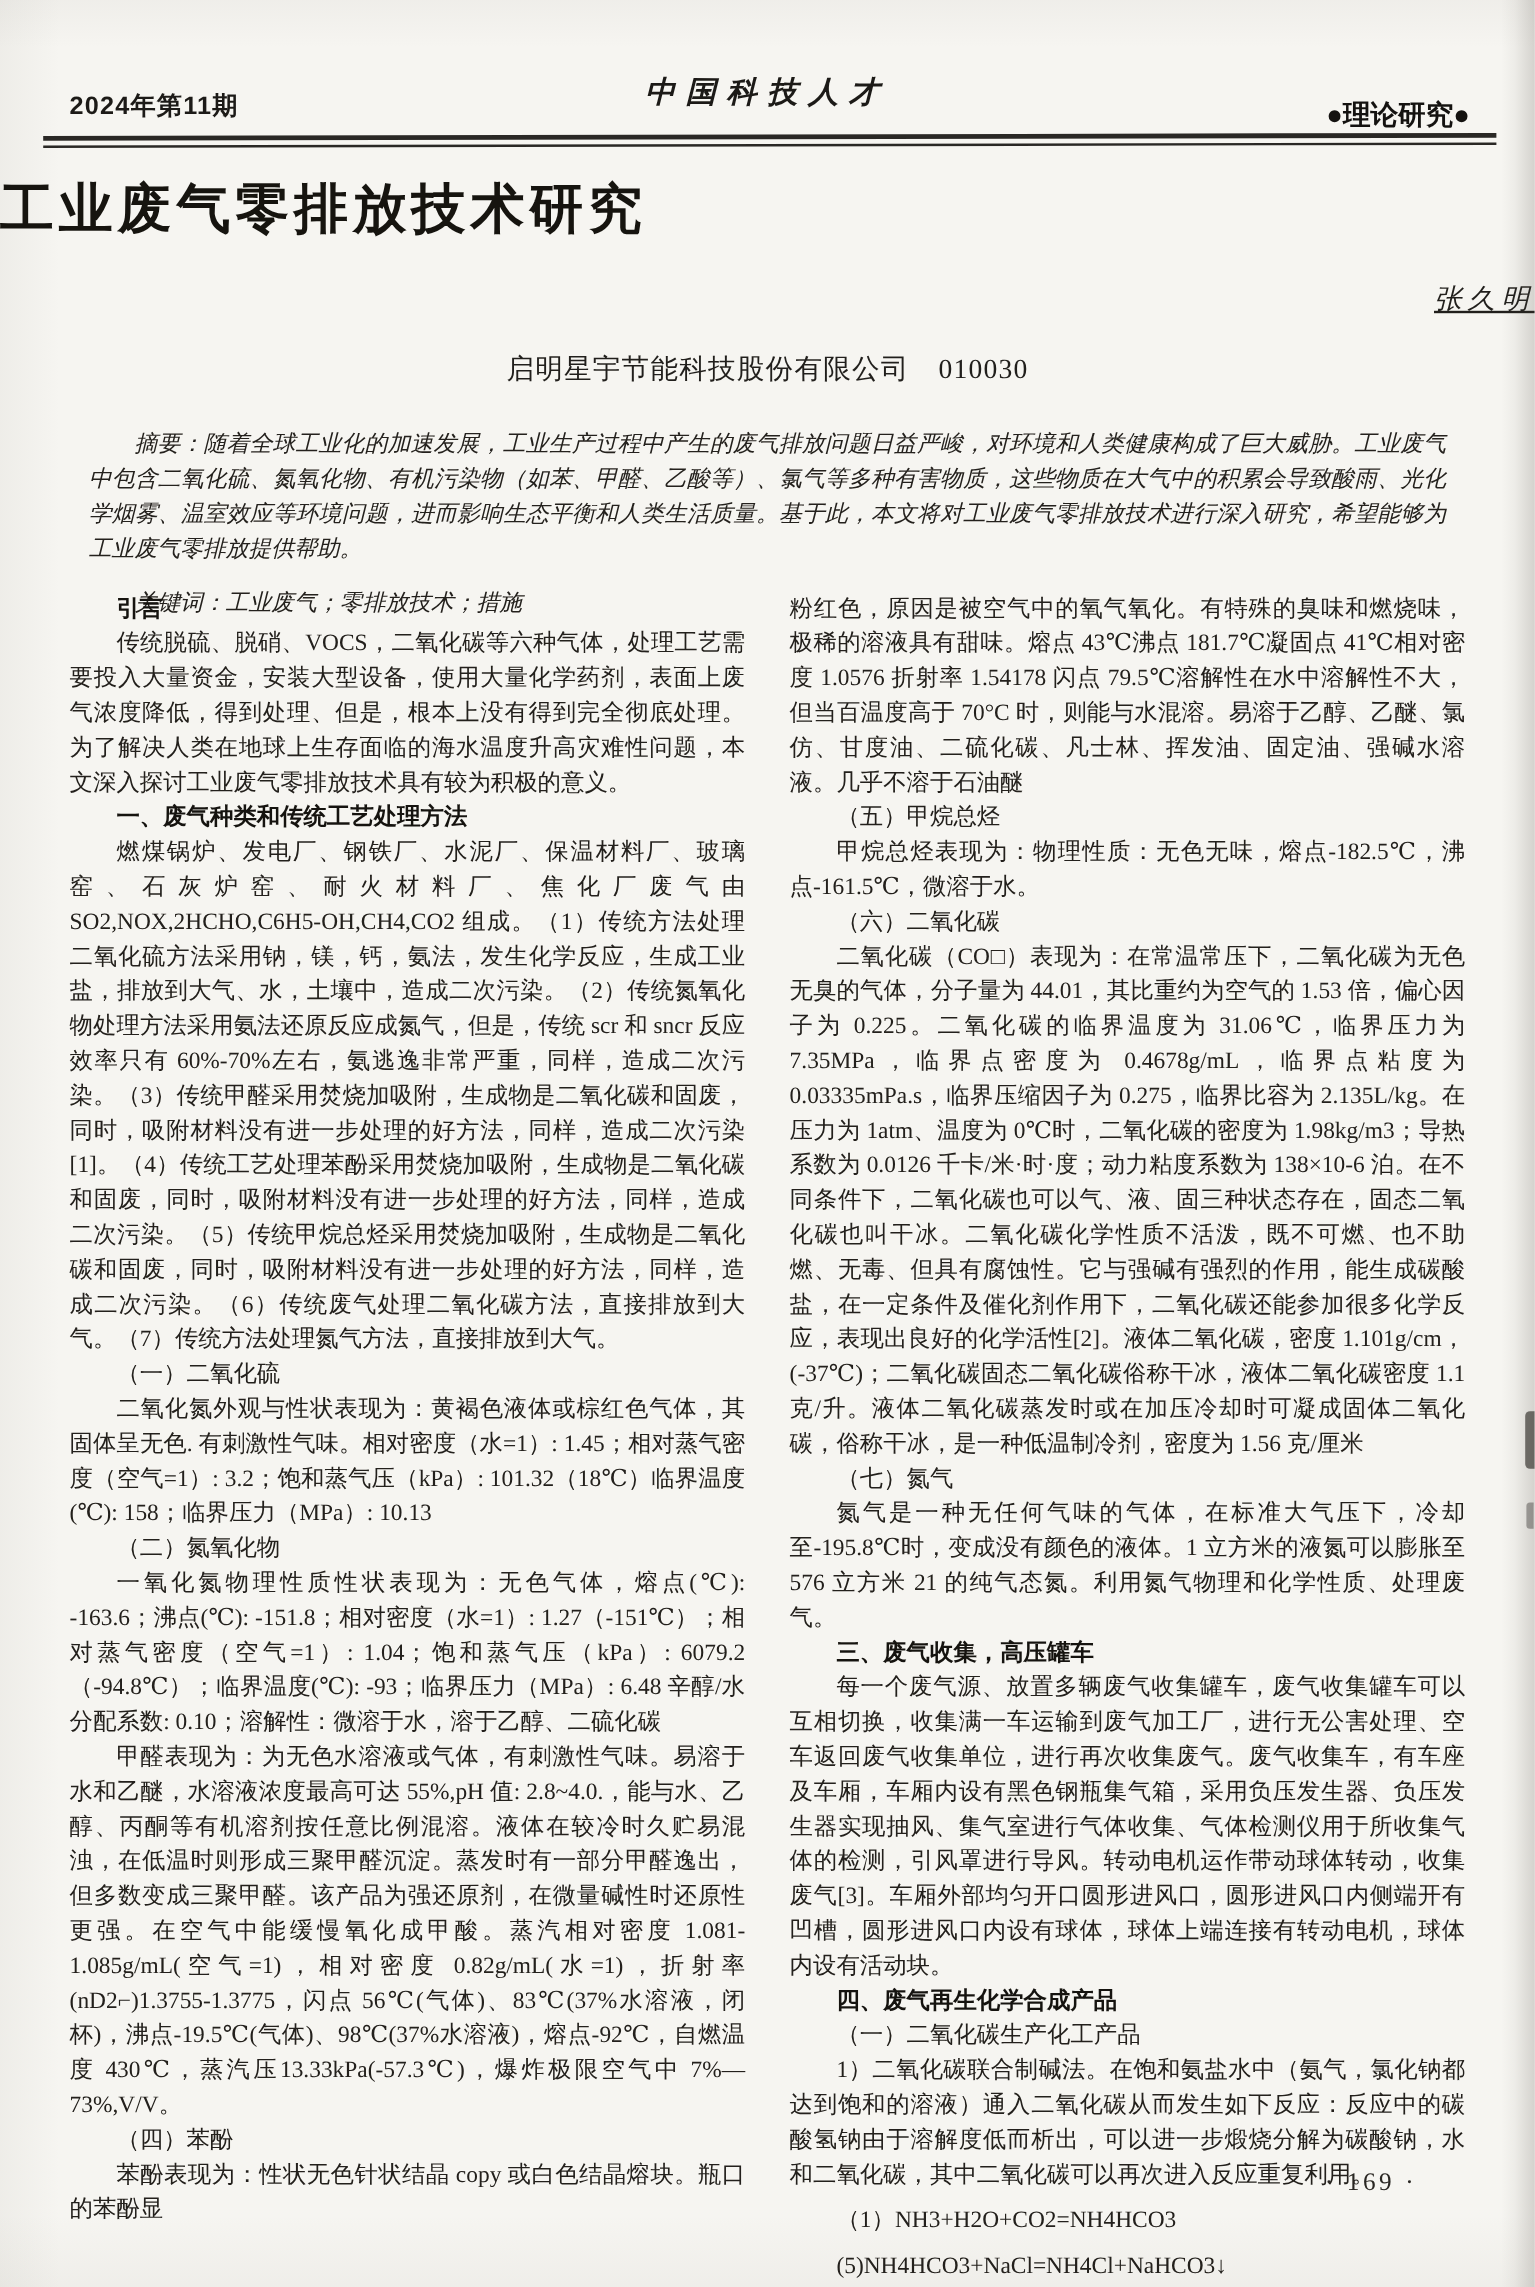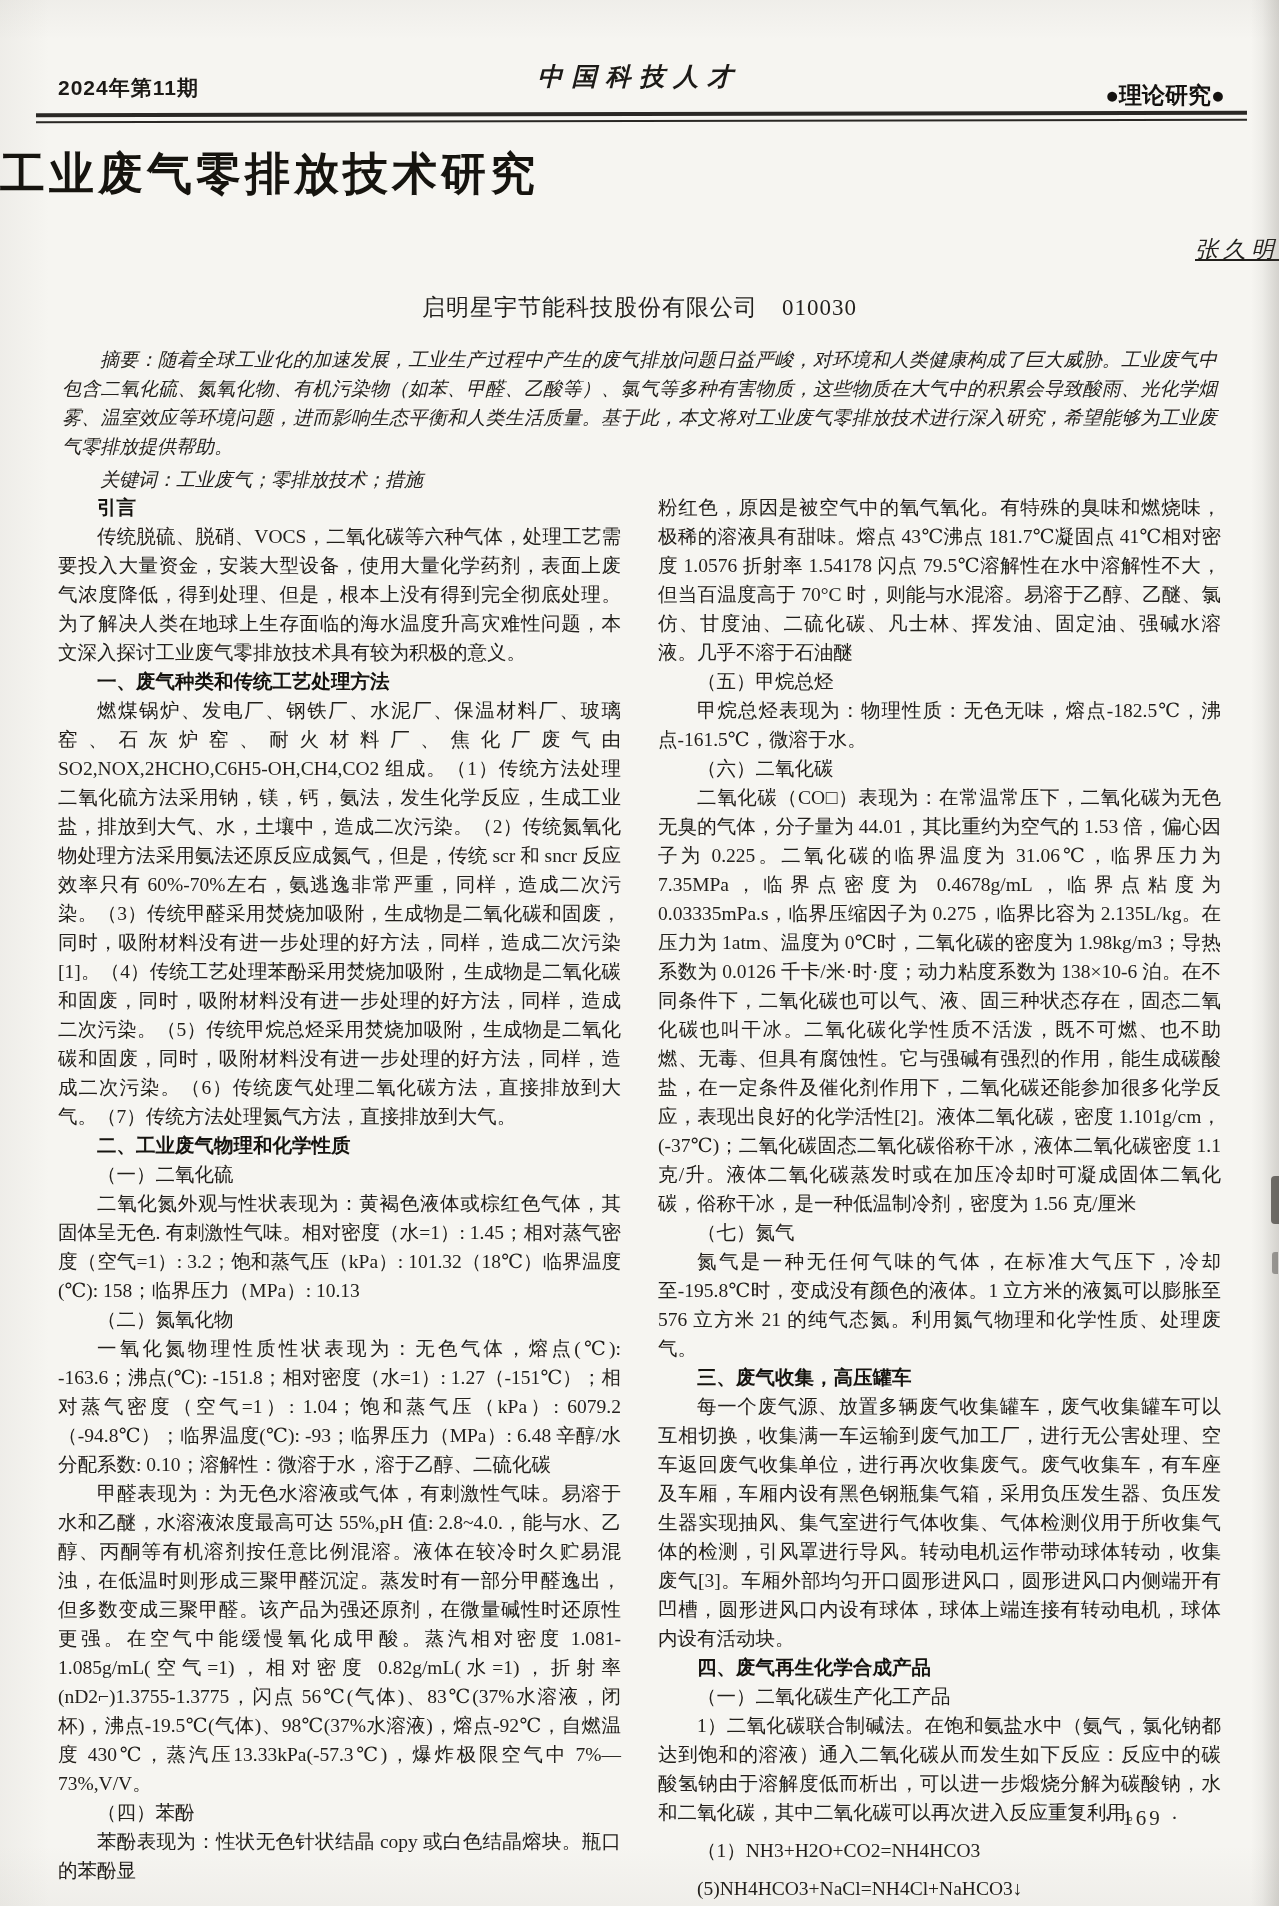--- a/index.html
+++ b/index.html
@@ -44,21 +44,21 @@
   .title{ position:absolute; left:0; right:0; top:144px; text-align:left; font-size:45px; font-weight:bold; letter-spacing:4px; color:#16140f; }
   .author{ position:absolute; left:0; right:0; top:234px; text-align:right; font-size:23px; font-style:italic; letter-spacing:5px;text-decoration:underline; }
   .affiliation{ position:absolute; left:0; right:0; top:292px; text-align:center; font-size:23px; letter-spacing:1px; }
 
   
   .abstract-wrap{
     position:absolute; left:58px; right:58px; top:341px;
     font-size:19px; line-height:29px; font-style:italic; color:#24211d;
     text-align:justify;
   }
-  .abstract-wrap p{ margin:4px; text-indent:2em; }
+  .abstract-wrap p{ margin:16px; text-indent:2em;font-family:Liberation Mono, monospace; }
 
   
   .columns{ position:absolute; left:58px; top:493px; width:1163px; display:flex; gap:37px; }
   .col{ width:563px; font-size:19.5px; line-height:29px; text-align:justify; color:#23201c; }
   .col p{ margin:0; text-indent:2em; }
   .col p.head{ font-family:"Liberation Sans","DejaVu Sans",sans-serif; font-weight:bold; color:#15130f; }
   .col p.cont{ text-indent:0; }
   .col p.formula{ margin-top:9px; }
 
   .page-number{ position:absolute; top:1806px; left:1104px; font-size:21px; letter-spacing:3px; color:#2a2723; }
@@ -81,21 +81,20 @@
     <p>摘要：随着全球工业化的加速发展，工业生产过程中产生的废气排放问题日益严峻，对环境和人类健康构成了巨大威胁。工业废气中包含二氧化硫、氮氧化物、有机污染物（如苯、甲醛、乙酸等）、氯气等多种有害物质，这些物质在大气中的积累会导致酸雨、光化学烟雾、温室效应等环境问题，进而影响生态平衡和人类生活质量。基于此，本文将对工业废气零排放技术进行深入研究，希望能够为工业废气零排放提供帮助。</p>
     <p>关键词：工业废气；零排放技术；措施</p>
   </div>
 
   <div class="columns">
     <div class="col">
       <p class="head">引言</p>
       <p class="para">传统脱硫、脱硝、VOCS，二氧化碳等六种气体，处理工艺需要投入大量资金，安装大型设备，使用大量化学药剂，表面上废气浓度降低，得到处理、但是，根本上没有得到完全彻底处理。为了解决人类在地球上生存面临的海水温度升高灾难性问题，本文深入探讨工业废气零排放技术具有较为积极的意义。</p>
       <p class="head">一、废气种类和传统工艺处理方法</p>
       <p class="para">燃煤锅炉、发电厂、钢铁厂、水泥厂、保温材料厂、玻璃窑、石灰炉窑、耐火材料厂、焦化厂废气由 SO2,NOX,2HCHO,C6H5-OH,CH4,CO2 组成。（1）传统方法处理二氧化硫方法采用钠，镁，钙，氨法，发生化学反应，生成工业盐，排放到大气、水，土壤中，造成二次污染。（2）传统氮氧化物处理方法采用氨法还原反应成氮气，但是，传统 scr 和 sncr 反应效率只有 60%-70%左右，氨逃逸非常严重，同样，造成二次污染。（3）传统甲醛采用焚烧加吸附，生成物是二氧化碳和固废，同时，吸附材料没有进一步处理的好方法，同样，造成二次污染[1]。（4）传统工艺处理苯酚采用焚烧加吸附，生成物是二氧化碳和固废，同时，吸附材料没有进一步处理的好方法，同样，造成二次污染。（5）传统甲烷总烃采用焚烧加吸附，生成物是二氧化碳和固废，同时，吸附材料没有进一步处理的好方法，同样，造成二次污染。（6）传统废气处理二氧化碳方法，直接排放到大气。（7）传统方法处理氮气方法，直接排放到大气。</p>
-      <p class="head">二、工业废气物理和化学性质</p>
       <p class="sub">（一）二氧化硫</p>
       <p class="para">二氧化氮外观与性状表现为：黄褐色液体或棕红色气体，其固体呈无色. 有刺激性气味。相对密度（水=1）: 1.45；相对蒸气密度（空气=1）: 3.2；饱和蒸气压（kPa）: 101.32（18℃）临界温度(℃): 158；临界压力（MPa）: 10.13</p>
       <p class="sub">（二）氮氧化物</p>
       <p class="para">一氧化氮物理性质性状表现为：无色气体，熔点(℃): -163.6；沸点(℃): -151.8；相对密度（水=1）: 1.27（-151℃）；相对蒸气密度（空气=1）: 1.04；饱和蒸气压（kPa）: 6079.2（-94.8℃）；临界温度(℃): -93；临界压力（MPa）: 6.48 辛醇/水分配系数: 0.10；溶解性：微溶于水，溶于乙醇、二硫化碳</p>
       <p class="para">甲醛表现为：为无色水溶液或气体，有刺激性气味。易溶于水和乙醚，水溶液浓度最高可达 55%,pH 值: 2.8~4.0.，能与水、乙醇、丙酮等有机溶剂按任意比例混溶。液体在较冷时久贮易混浊，在低温时则形成三聚甲醛沉淀。蒸发时有一部分甲醛逸出，但多数变成三聚甲醛。该产品为强还原剂，在微量碱性时还原性更强。在空气中能缓慢氧化成甲酸。蒸汽相对密度 1.081-1.085g/mL(空气=1)，相对密度 0.82g/mL(水=1)，折射率(nD2⌐)1.3755-1.3775，闪点 56℃(气体)、83℃(37%水溶液，闭杯)，沸点-19.5℃(气体)、98℃(37%水溶液)，熔点-92℃，自燃温度 430℃，蒸汽压13.33kPa(-57.3℃)，爆炸极限空气中 7%—73%,V/V。</p>
       <p class="sub">（四）苯酚</p>
       <p class="para">苯酚表现为：性状无色针状结晶 copy 或白色结晶熔块。瓶口的苯酚显</p>
     </div>
     <div class="col">
       <p class="cont">粉红色，原因是被空气中的氧气氧化。有特殊的臭味和燃烧味，极稀的溶液具有甜味。熔点 43℃沸点 181.7℃凝固点 41℃相对密度 1.0576 折射率 1.54178 闪点 79.5℃溶解性在水中溶解性不大，但当百温度高于 70°C 时，则能与水混溶。易溶于乙醇、乙醚、氯仿、甘度油、二硫化碳、凡士林、挥发油、固定油、强碱水溶液。几乎不溶于石油醚</p>

